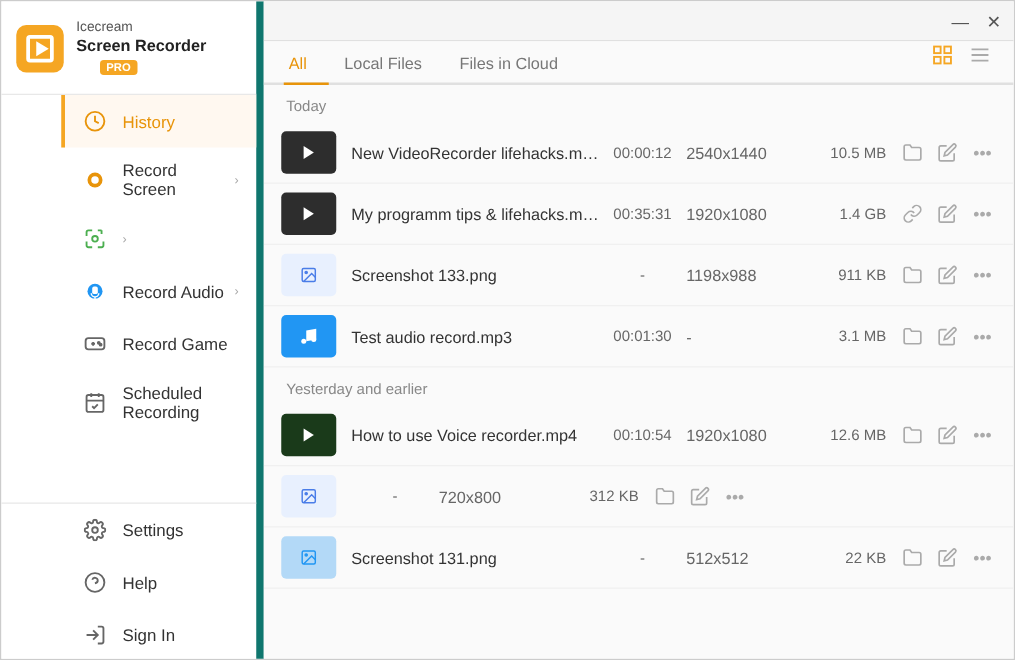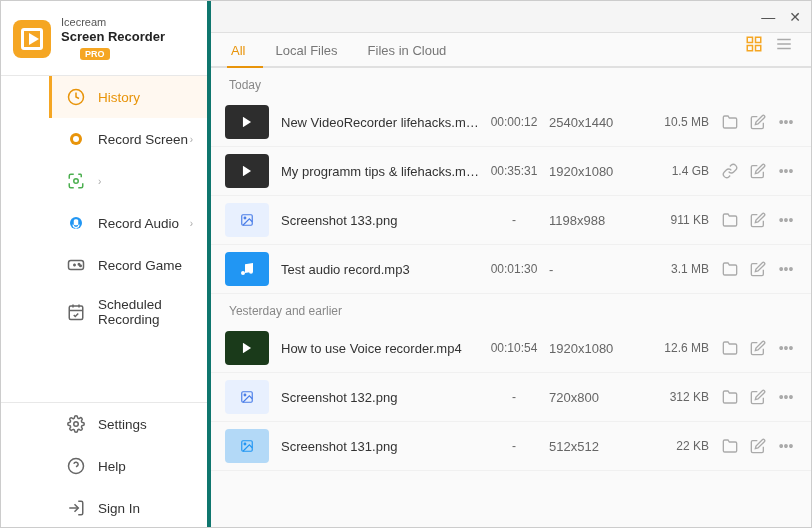--- a/index.html
+++ b/index.html
@@ -11,21 +11,21 @@
       overflow: hidden;
       display: flex;
       border: 1px solid #ccc;
     }
 
     
     .sidebar {
       width: 210px;
       min-width: 210px;
       background: #ffffff;
-      border-right: 4px solid #0f766e;
+      border-right: 6px solid #0f766e;
       display: flex;
       flex-direction: column;
       height: 528px;
     }
 
     .sidebar-header {
       display: flex;
       align-items: center;
       padding: 14px 12px 12px 12px;
       border-bottom: 1px solid #e8e8e8;
@@ -618,21 +618,20 @@
     </div>
 
     <div class="file-row">
       <div class="file-thumb thumb-screenshot">
         <svg width="14" height="14" viewBox="0 0 24 24" fill="none" stroke="#4a7de8" stroke-width="2">
             <rect x="3" y="3" width="18" height="18" rx="2"></rect>
             <circle cx="8.5" cy="8.5" r="1.5" fill="#4a7de8"></circle>
             <polyline points="21 15 16 10 5 21"></polyline>
           </svg>
       </div>
-      <span class="file-name">Screenshot 132.png</span>
       <span class="file-duration">-</span>
       <span class="file-resolution">720x800</span>
       <span class="file-size">312 KB</span>
       <div class="file-actions">
         <span class="action-icon">
           <svg width="16" height="16" viewBox="0 0 24 24" fill="none" stroke="#aaa" stroke-width="2">
               <path d="M22 19a2 2 0 0 1-2 2H4a2 2 0 0 1-2-2V5a2 2 0 0 1 2-2h5l2 3h9a2 2 0 0 1 2 2z"></path>
             </svg>
         </span>
         <span class="action-icon">

